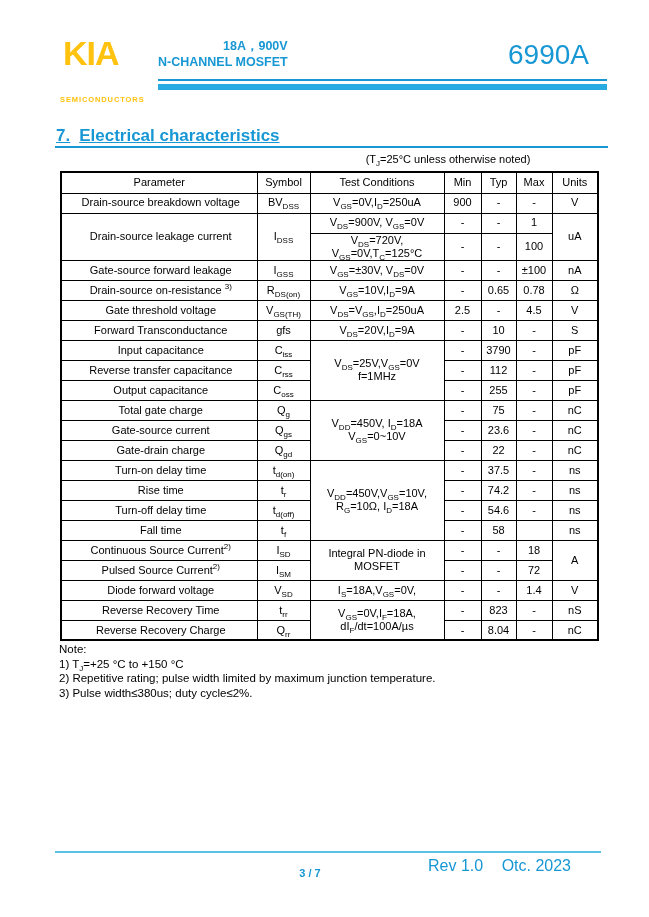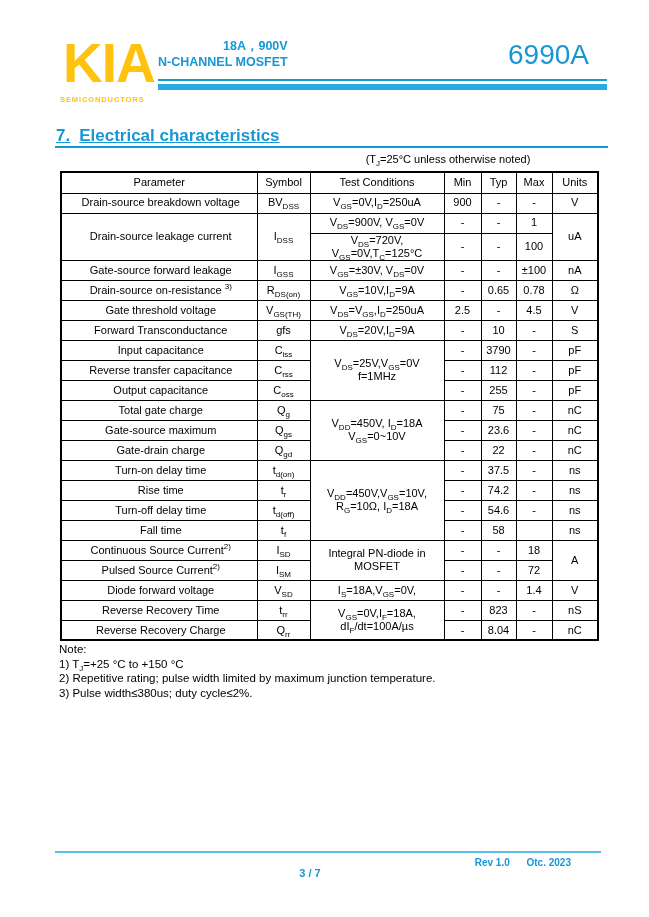--- a/index.html
+++ b/index.html
@@ -1,21 +1,21 @@
 <!DOCTYPE html>
 <html style="--accent: #1797D4; --bar: #29ABE2; --brand: #FFC20E; --rulelight: #5BC0E8;"><head>
 <meta charset="utf-8">
 <title>6990A</title>
 <style>
   html,body{margin:0;padding:0;background:#fff;}
   body{width:649px;height:917px;position:relative;font-family:"Liberation Sans",sans-serif;color:#000;overflow:hidden;}
   .page{position:absolute;inset:0;background:#fff;}
 
   
-  .logo-text{position:absolute;left:63px;top:36px;font-size:55px;font-weight:bold;color:var(--brand,#FFC20E);letter-spacing:-1px;line-height:1;}
+  .logo-text{position:absolute;left:63px;top:36px;font-size:34px;font-weight:bold;color:var(--brand,#FFC20E);letter-spacing:-1px;line-height:1;}
   .logo-sub{position:absolute;left:60px;top:80px;font-size:7.5px;font-weight:bold;color:var(--brand,#FFC20E);letter-spacing:0.9px;margin-top:15px;}
   .prod{position:absolute;left:158px;top:38px;color:var(--accent,#1797D4);font-weight:bold;font-size:12.5px;line-height:16px;text-align:right;}
   .partno{position:absolute;right:60px;top:41px;color:var(--accent,#1797D4);font-size:28px;line-height:1;}
   .hline-thin{position:absolute;left:158px;top:79px;width:449px;height:1.5px;background:var(--accent,#1797D4);}
   .hline-thick{position:absolute;left:158px;top:84px;width:449px;height:6px;background:var(--bar,#29ABE2);}
 
   
   .sec-title{position:absolute;left:56px;top:126px;color:var(--accent,#1797D4);font-weight:bold;font-size:17px;text-decoration:underline;}
   .sec-label{margin-left:9px;}
   .sec-underline{position:absolute;left:55px;top:146px;width:553px;height:2px;background:var(--accent,#1797D4);}
@@ -30,21 +30,21 @@
   .spec sub{font-size:8px;line-height:0;}
   .spec sup,.notes sup{font-size:8px;line-height:0;}
   .cond-note sub,.notes sub{font-size:8px;line-height:0;}
 
   
   .notes{position:absolute;left:59px;top:642px;font-size:11.5px;line-height:14.5px;}
 
   
   .f-line{position:absolute;left:55px;top:851px;width:546px;height:2px;background:var(--rulelight,#5BC0E8);}
   .f-page{position:absolute;left:0;top:857px;width:620px;text-align:center;color:var(--accent,#1797D4);font-weight:bold;font-size:11px;margin-top:10px;}
-  .f-rev{position:absolute;right:78px;top:857px;color:var(--accent,#1797D4);font-weight:bold;font-size:10px;margin-left:32px;}
+  .f-rev{position:absolute;right:78px;top:857px;color:var(--accent,#1797D4);font-weight:normal;font-size:16px;margin-left:32px;}
   .f-rev .date{margin-left:14px;}
 </style>
 </head>
 <body>
 
 <div class="page">
 
   <div>
     <div class="logo-text">KIA</div>
     <div class="logo-sub">SEMICONDUCTORS</div>
@@ -173,21 +173,21 @@
         <tr>
           <td class="p">Total gate charge</td>
           <td>Q<sub>g</sub></td>
           <td rowspan="3">V<sub>DD</sub>=450V, I<sub>D</sub>=18A<br>V<sub>GS</sub>=0~10V</td>
           <td>-</td>
           <td>75</td>
           <td>-</td>
           <td>nC</td>
         </tr>
         <tr>
-          <td class="p">Gate-source maximum</td>
+          <td class="p">Gate-source current</td>
           <td>Q<sub>gs</sub></td>
           <td>-</td>
           <td>23.6</td>
           <td>-</td>
           <td>nC</td>
         </tr>
         <tr>
           <td class="p">Gate-drain charge</td>
           <td>Q<sub>gd</sub></td>
           <td>-</td>

